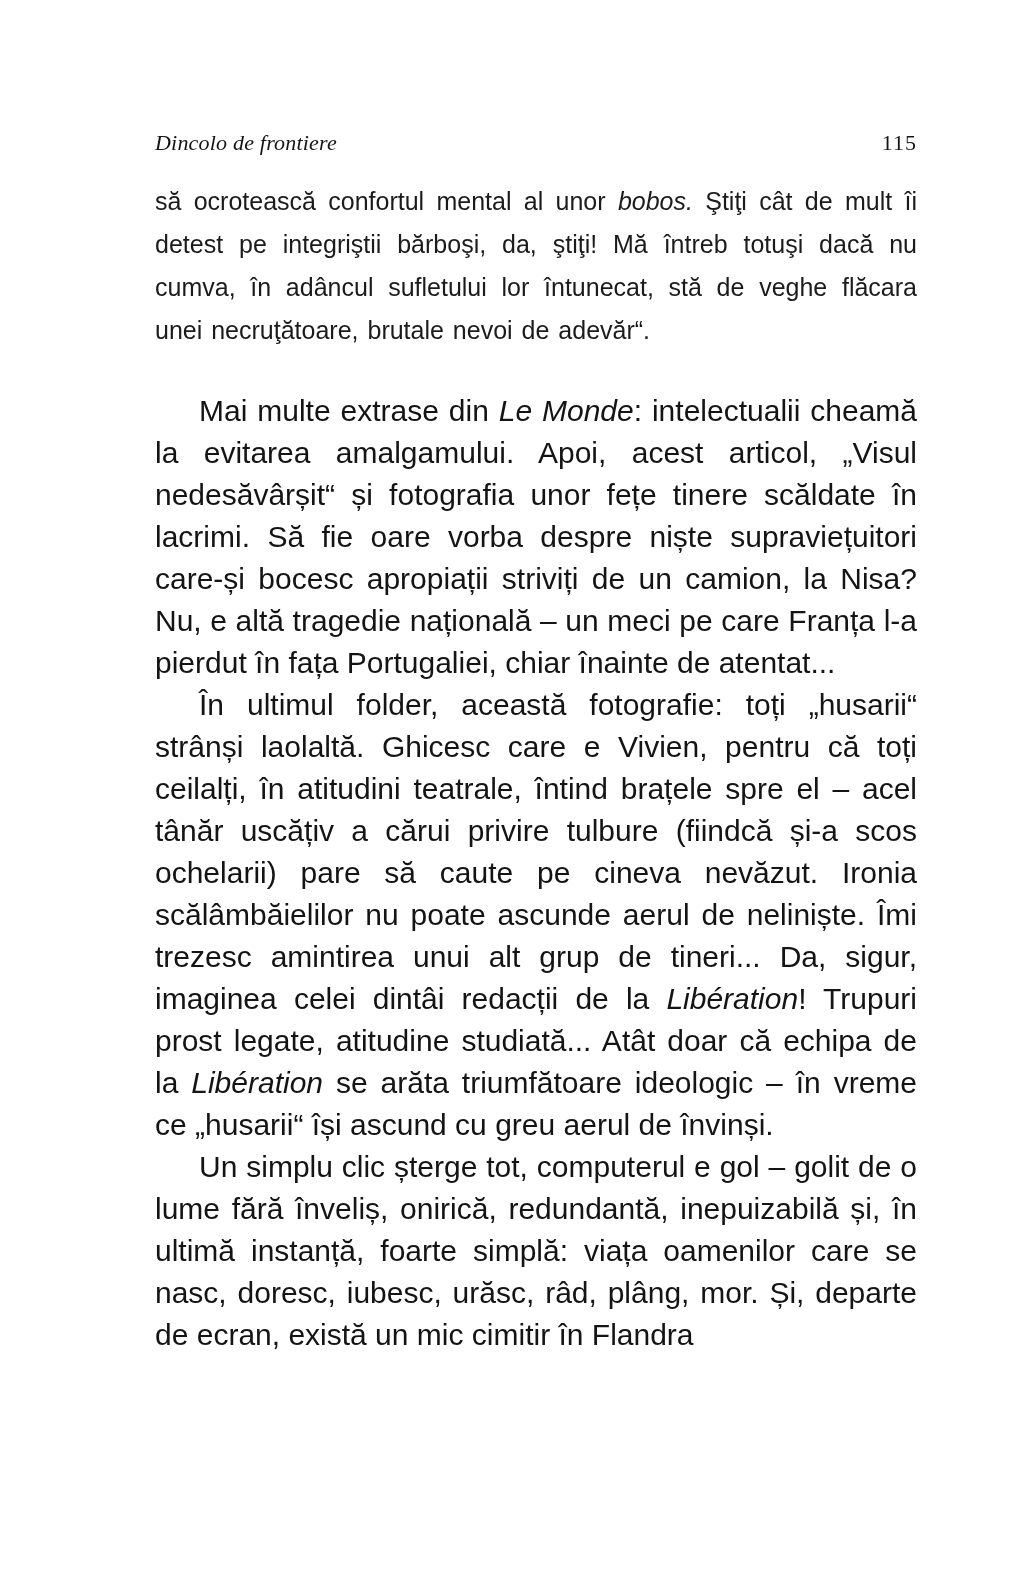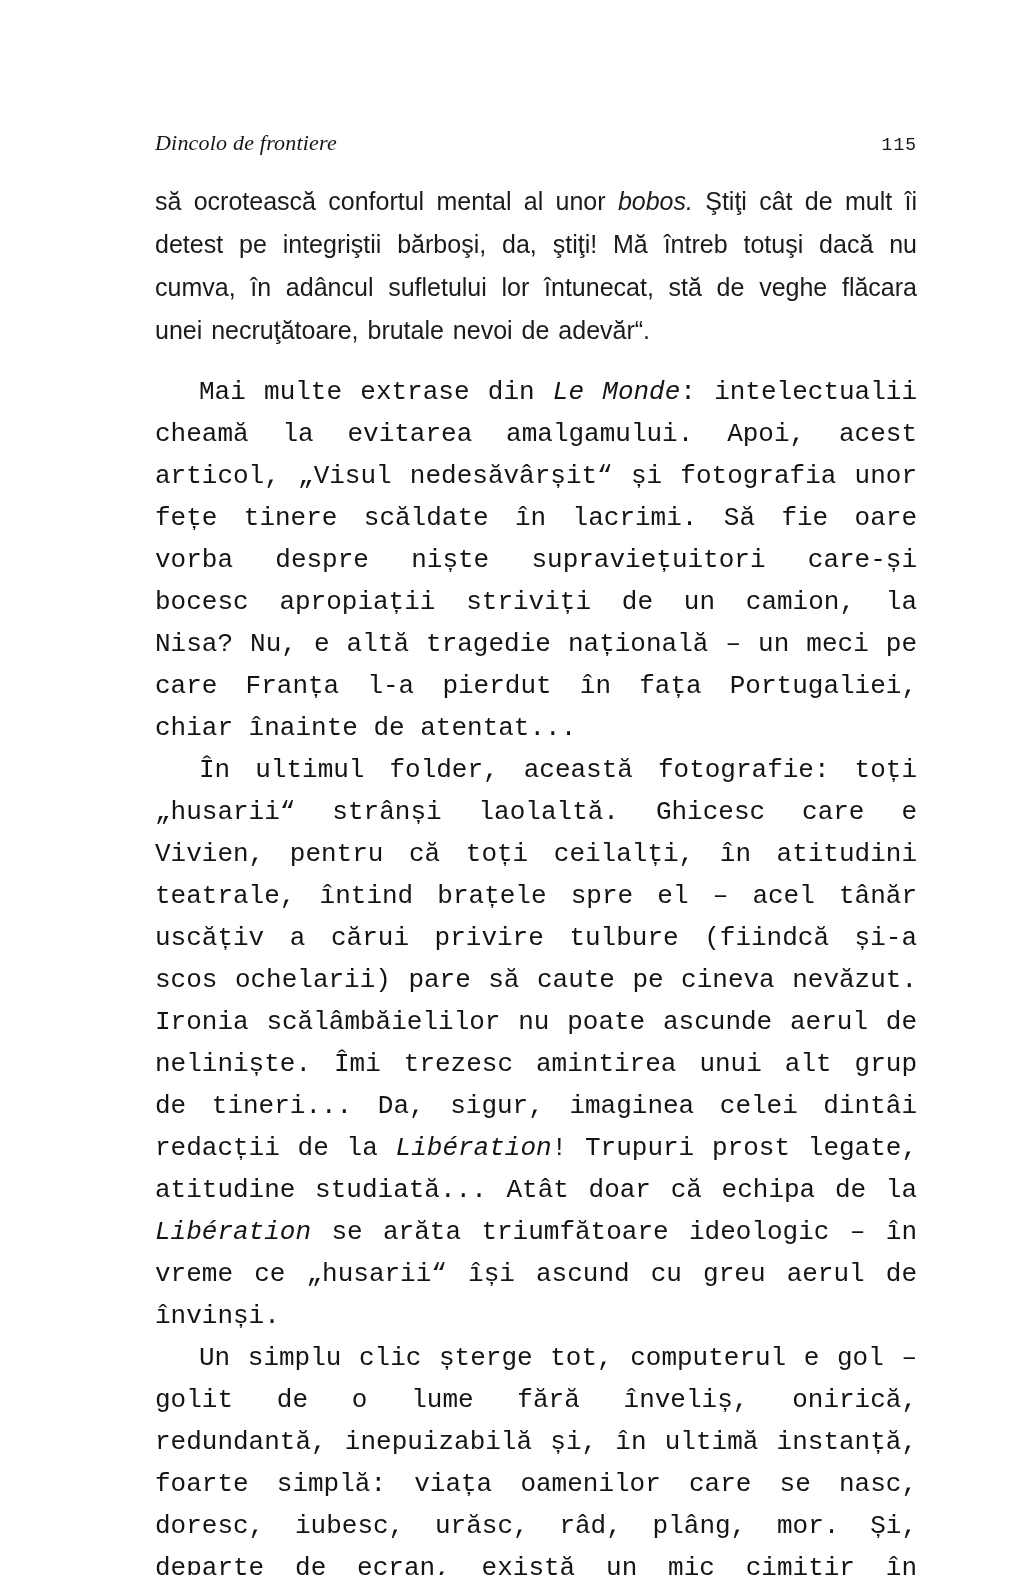--- a/index.html
+++ b/index.html
@@ -24,40 +24,39 @@
     font-family: "Liberation Serif", "DejaVu Serif", serif;
     font-size: 22px;
     margin-bottom: 24px;
   }
   .running-title {
     font-style: italic;
     letter-spacing: 0.2px;
   }
   .page-number {
     font-style: normal;
-    font-size: 18px;
+    font-size: 22px;
     letter-spacing: 1px;
-    font-family: Liberation Mono, monospace;
   }
   p.para {
     margin: 0;
     text-align: justify;
     text-justify: inter-word;
   }
   p.sans {
     font-family: "Liberation Sans", "DejaVu Sans", sans-serif;
     font-size: 25px;
     line-height: 43px;
     color: #1b1b1b;
-    margin-bottom: 19px;
+    margin-bottom: 38px;
     word-spacing: 2px;
   }
   p.serif {
-    font-family: Liberation Mono, monospace;
-    font-size: 26px;
+    font-family: Liberation Sans, sans-serif;
+    font-size: 30px;
     line-height: 42px;
     color: #141414;
   }
   p.indent {
     text-indent: 44px;
   }
   i {
     font-style: italic;
   }
 </style>

